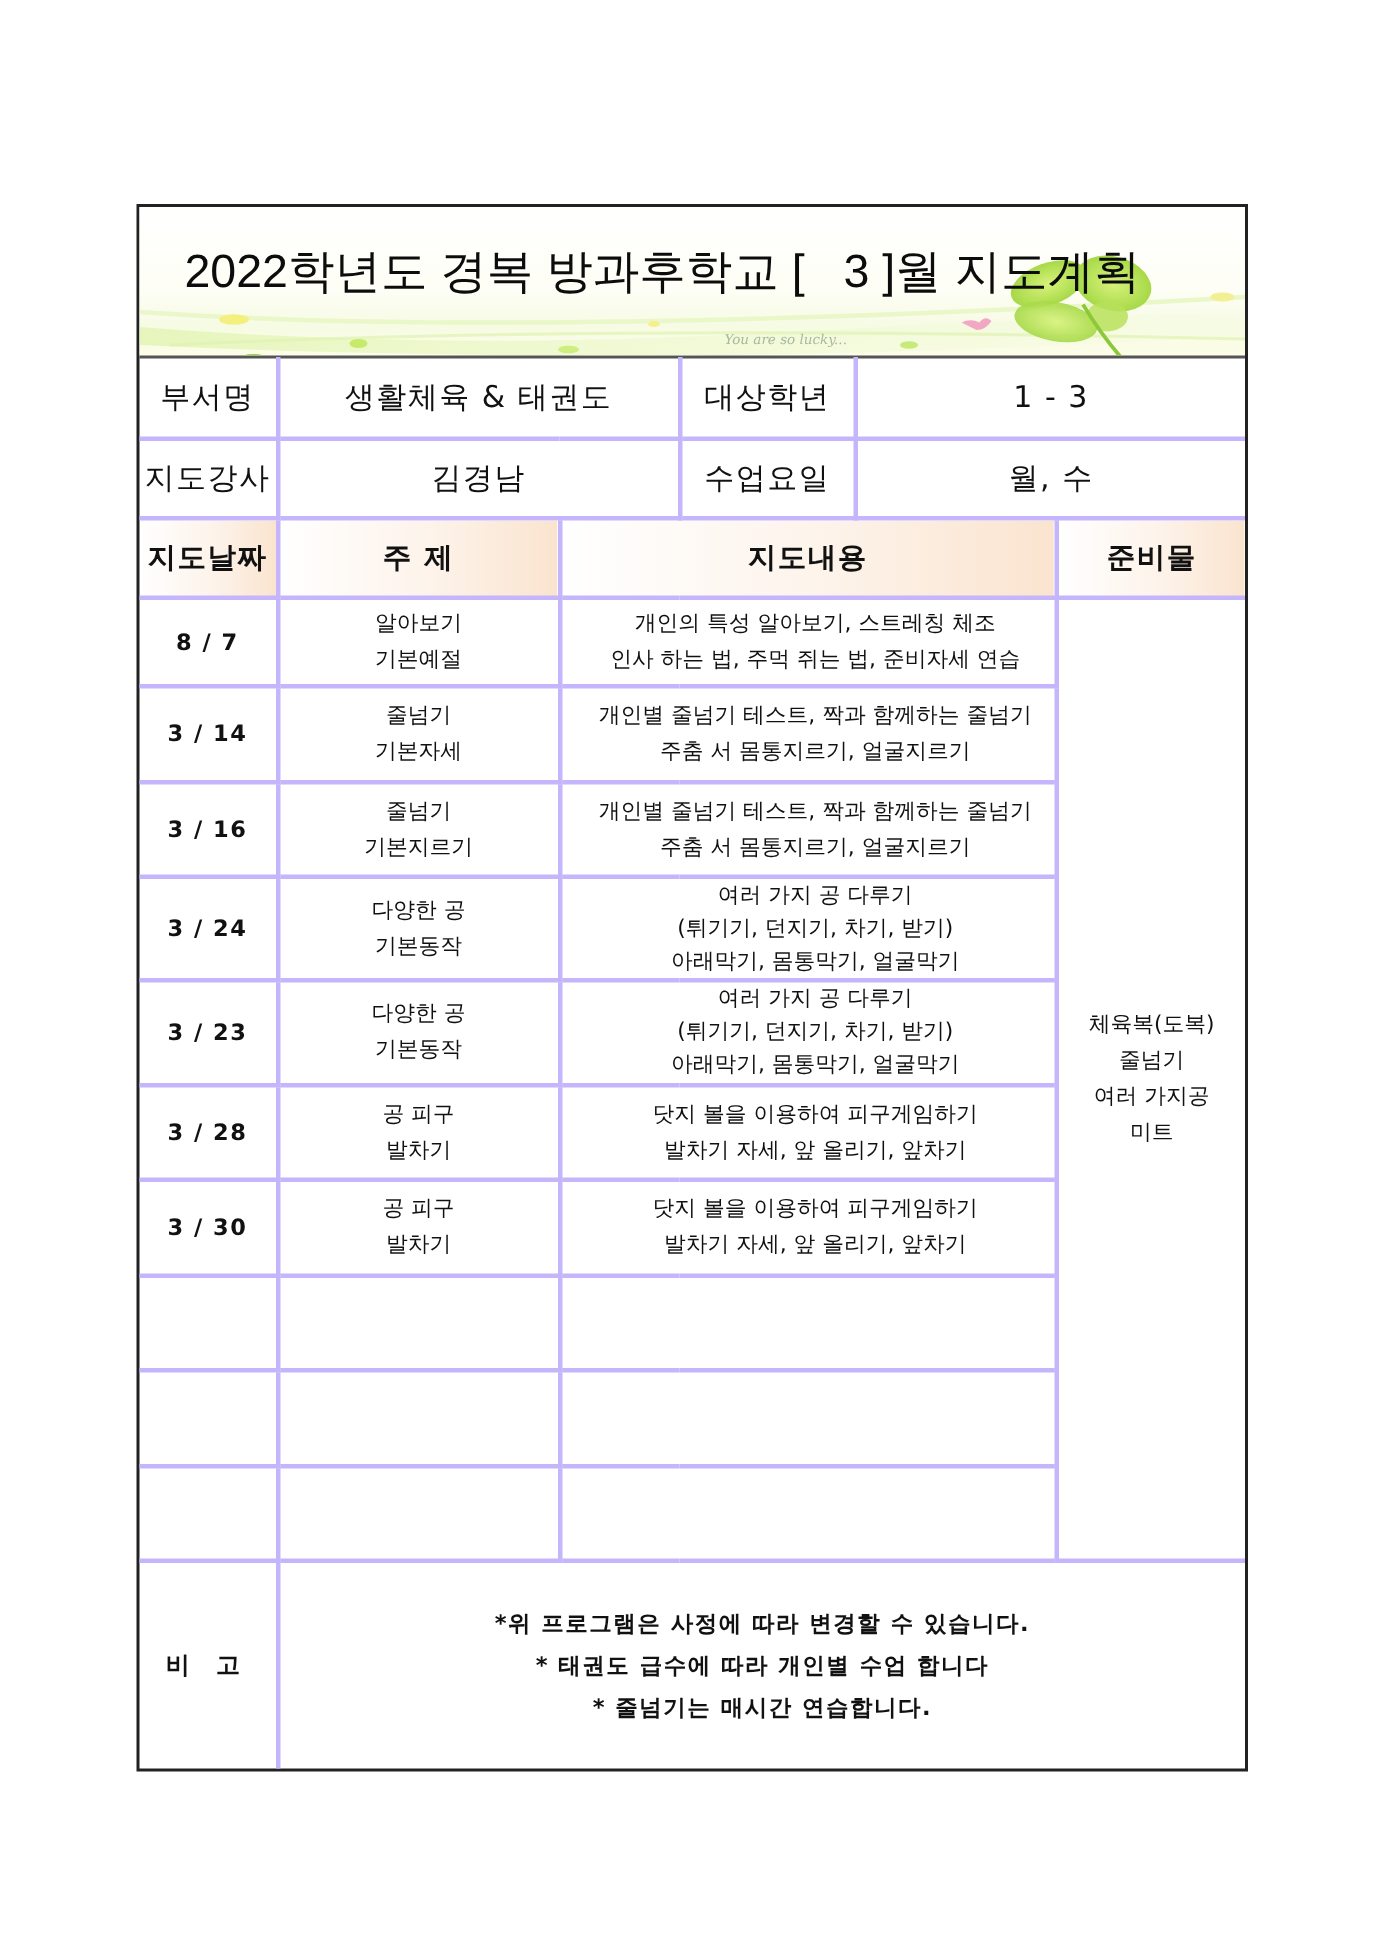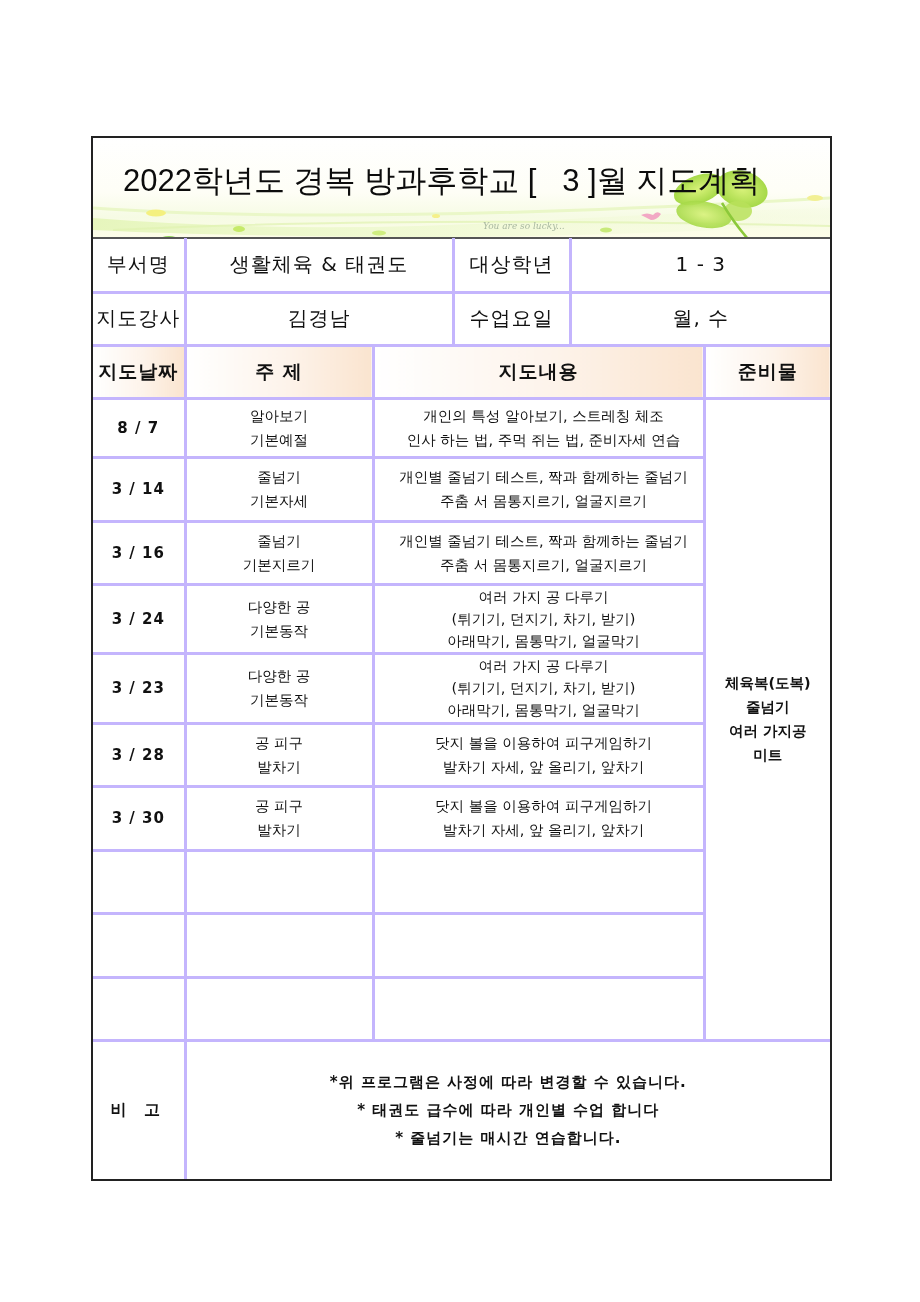--- a/index.html
+++ b/index.html
@@ -91,21 +91,21 @@
       text-align: left !important;
       font-size: 14.5px;
       line-height: 24px;
       padding-left: 10px !important;
       white-space: nowrap;
     }
     .content.three { line-height: 22px; }
     .supplies {
       font-size: 14.5px;
       line-height: 24px;
-      font-weight: bold;
+      font-weight: normal;
     }
     .note-label {
       font-size: 16px;
       font-weight: bold;
       letter-spacing: 6px;
     }
     .note-lines {
       font-size: 15px;
       font-weight: bold;
       line-height: 28px;

